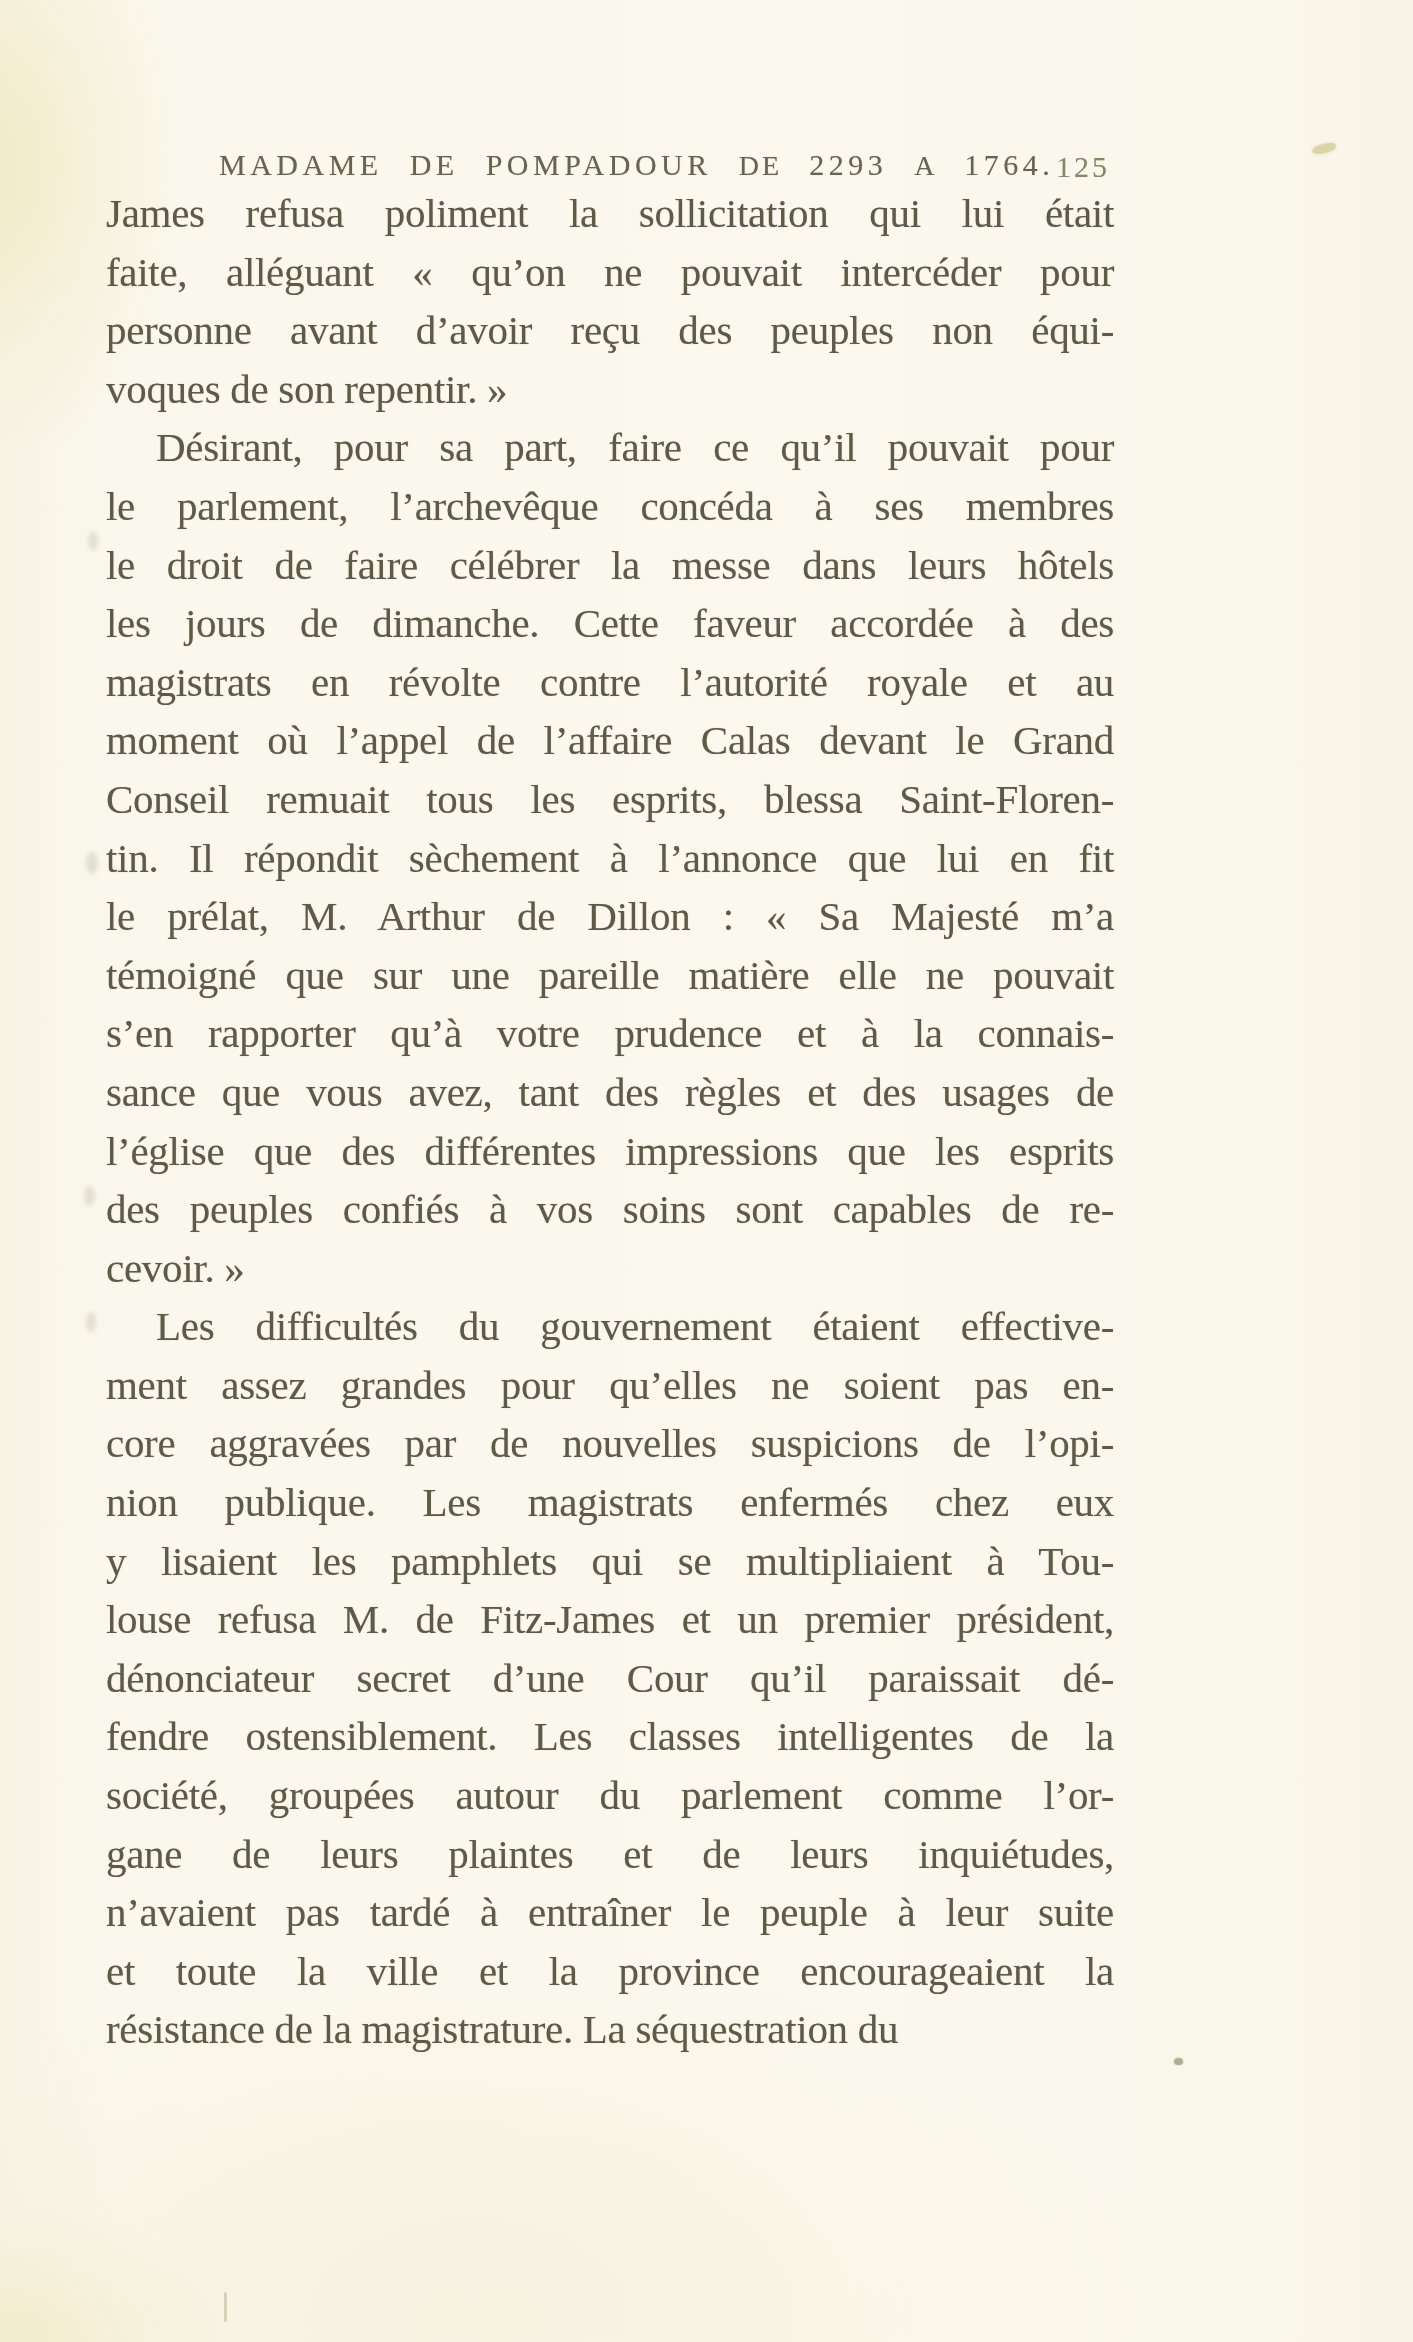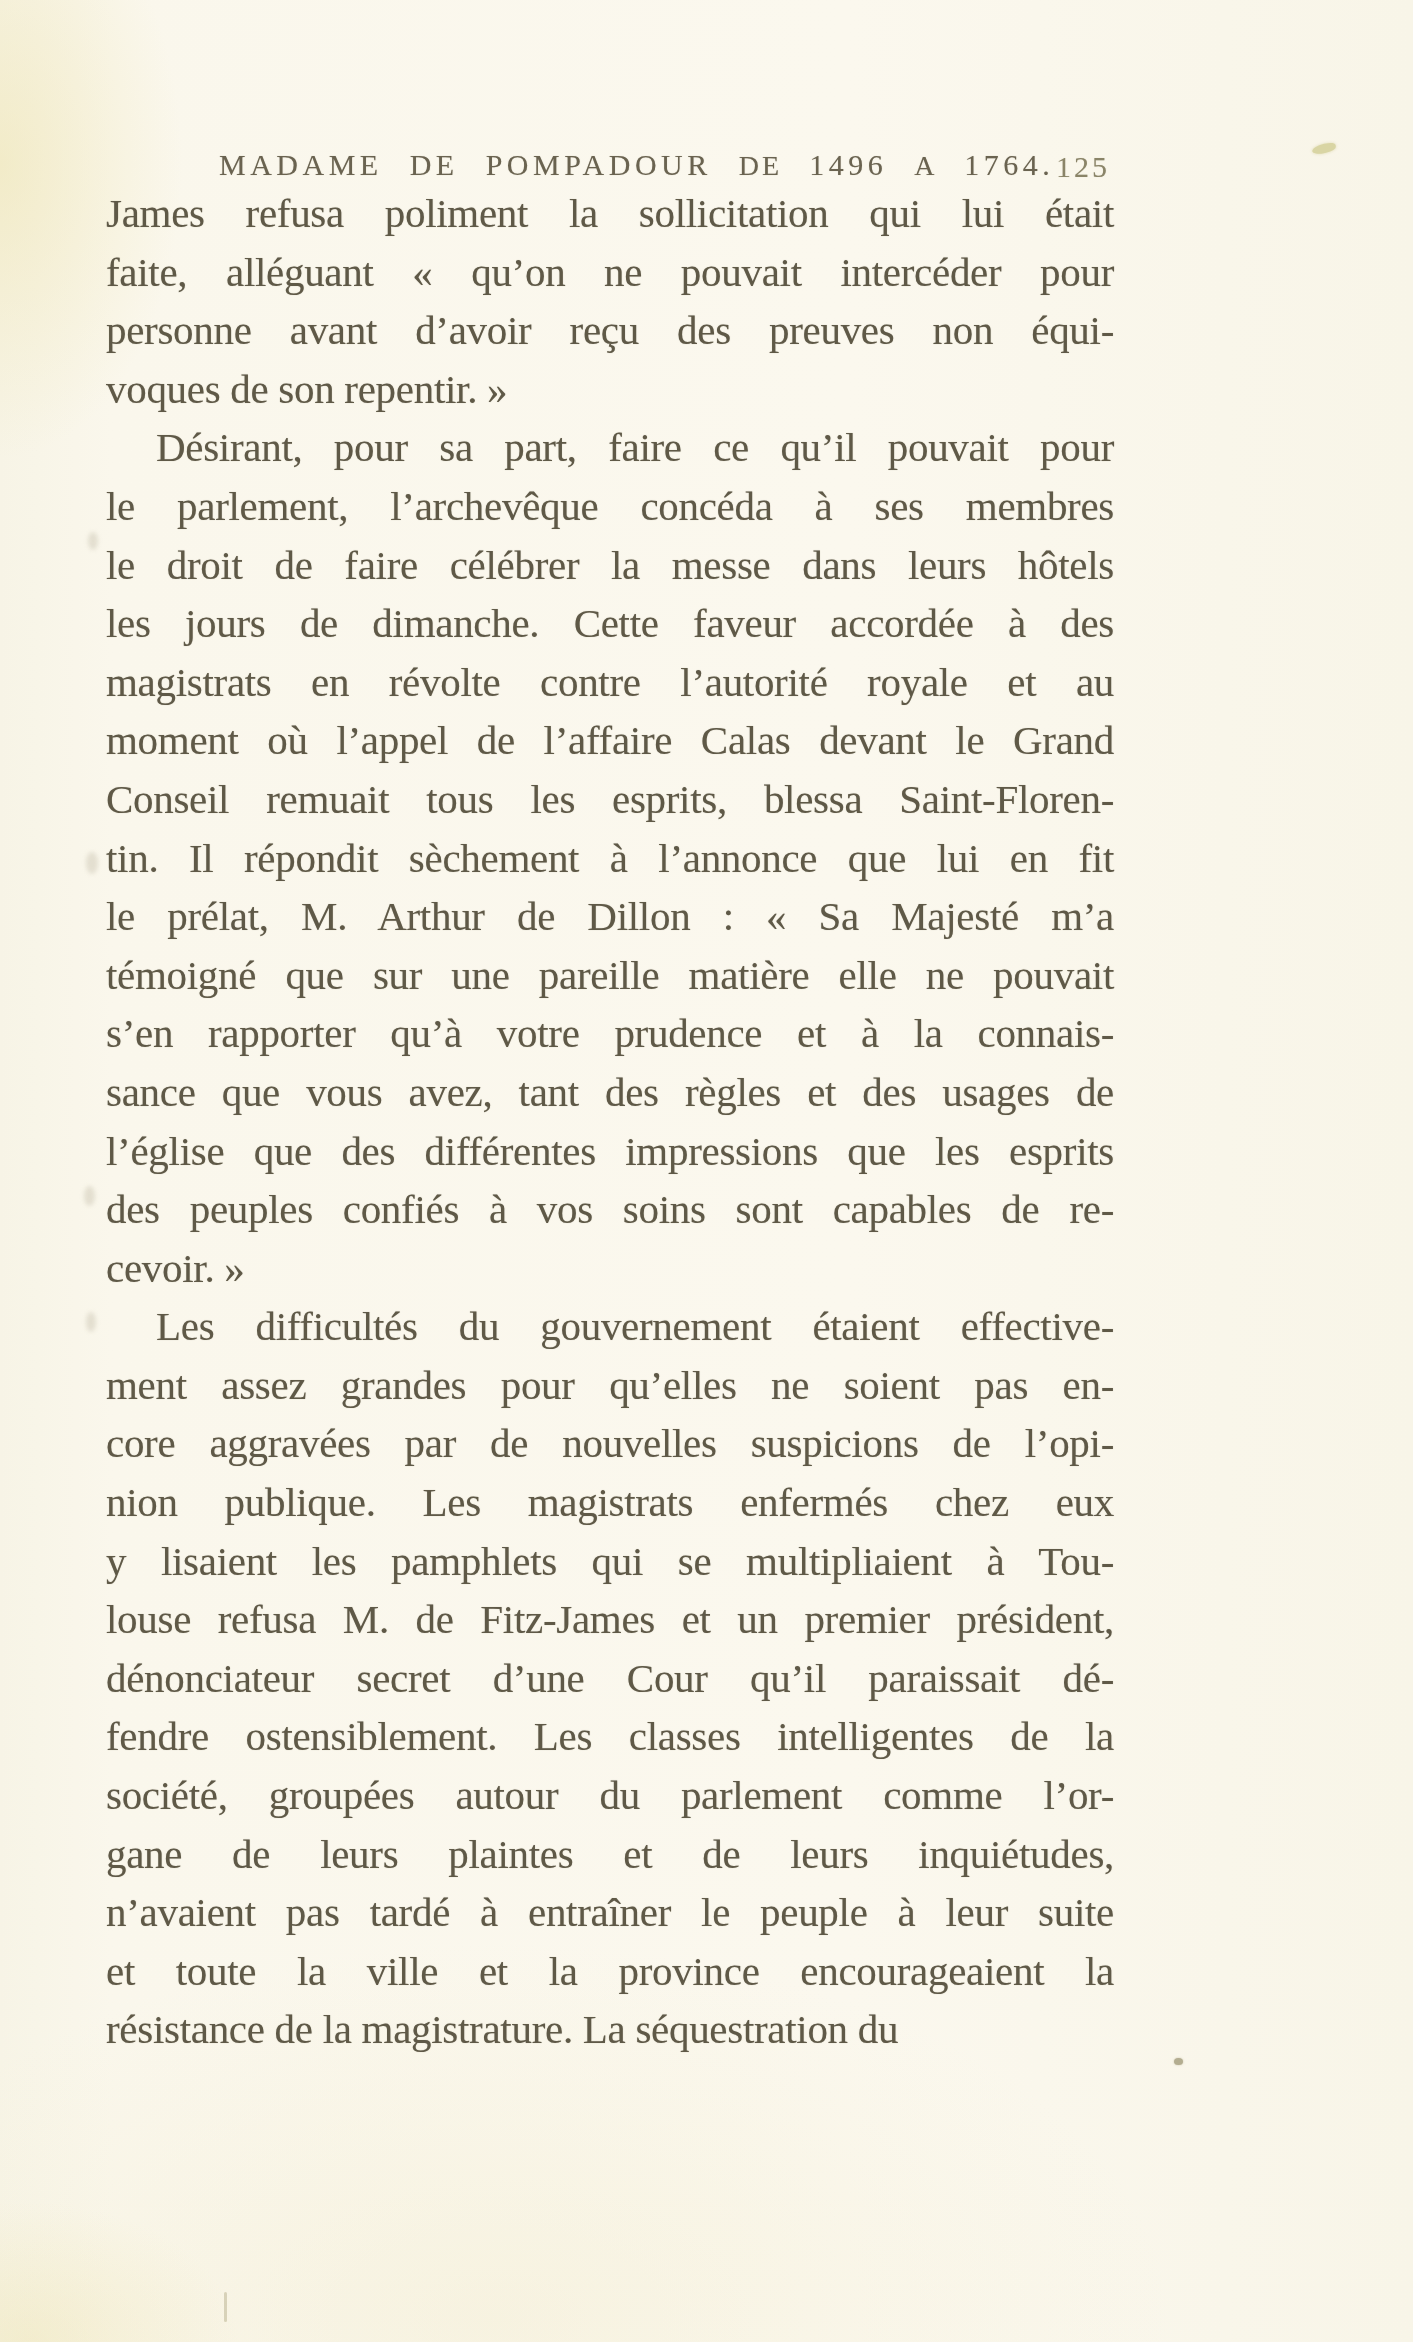--- a/index.html
+++ b/index.html
@@ -62,28 +62,28 @@
   .g1{ left:86px; top:852px; width:12px; height:22px; }
   .g2{ left:84px; top:1186px; width:11px; height:20px; }
   .g3{ left:86px; top:1312px; width:10px; height:20px; }
   .g4{ left:88px; top:532px;  width:10px; height:18px; }
 </style>
 </head>
 <body>
 
 <div class="page">
 
-  <div class="running-title"><span>MADAME DE POMPADOUR</span>&nbsp;<span class="t-small">DE</span>&nbsp;<span>1496</span>&nbsp;<span class="t-small">A</span>&nbsp;<span>1764.</span></div>
+  <div class="running-title"><span>MADAME DE POMPADOUR</span>&nbsp;<span class="t-small">DE</span>&nbsp;<span>2293</span>&nbsp;<span class="t-small">A</span>&nbsp;<span>1764.</span></div>
 
   <div class="page-number">125</div>
 
   <div class="body-text">
       <div class="line">James refusa poliment la sollicitation qui lui était</div>
       <div class="line">faite, alléguant « qu’on ne pouvait intercéder pour</div>
-      <div class="line">personne avant d’avoir reçu des preuves non équi-</div>
+      <div class="line">personne avant d’avoir reçu des peuples non équi-</div>
       <div class="line para-end">voques de son repentir. »</div>
       <div class="line indent">Désirant, pour sa part, faire ce qu’il pouvait pour</div>
       <div class="line">le parlement, l’archevêque concéda à ses membres</div>
       <div class="line">le droit de faire célébrer la messe dans leurs hôtels</div>
       <div class="line">les jours de dimanche. Cette faveur accordée à des</div>
       <div class="line">magistrats en révolte contre l’autorité royale et au</div>
       <div class="line">moment où l’appel de l’affaire Calas devant le Grand</div>
       <div class="line">Conseil remuait tous les esprits, blessa Saint-Floren-</div>
       <div class="line">tin. Il répondit sèchement à l’annonce que lui en fit</div>
       <div class="line">le prélat, M. Arthur de Dillon : « Sa Majesté m’a</div>

